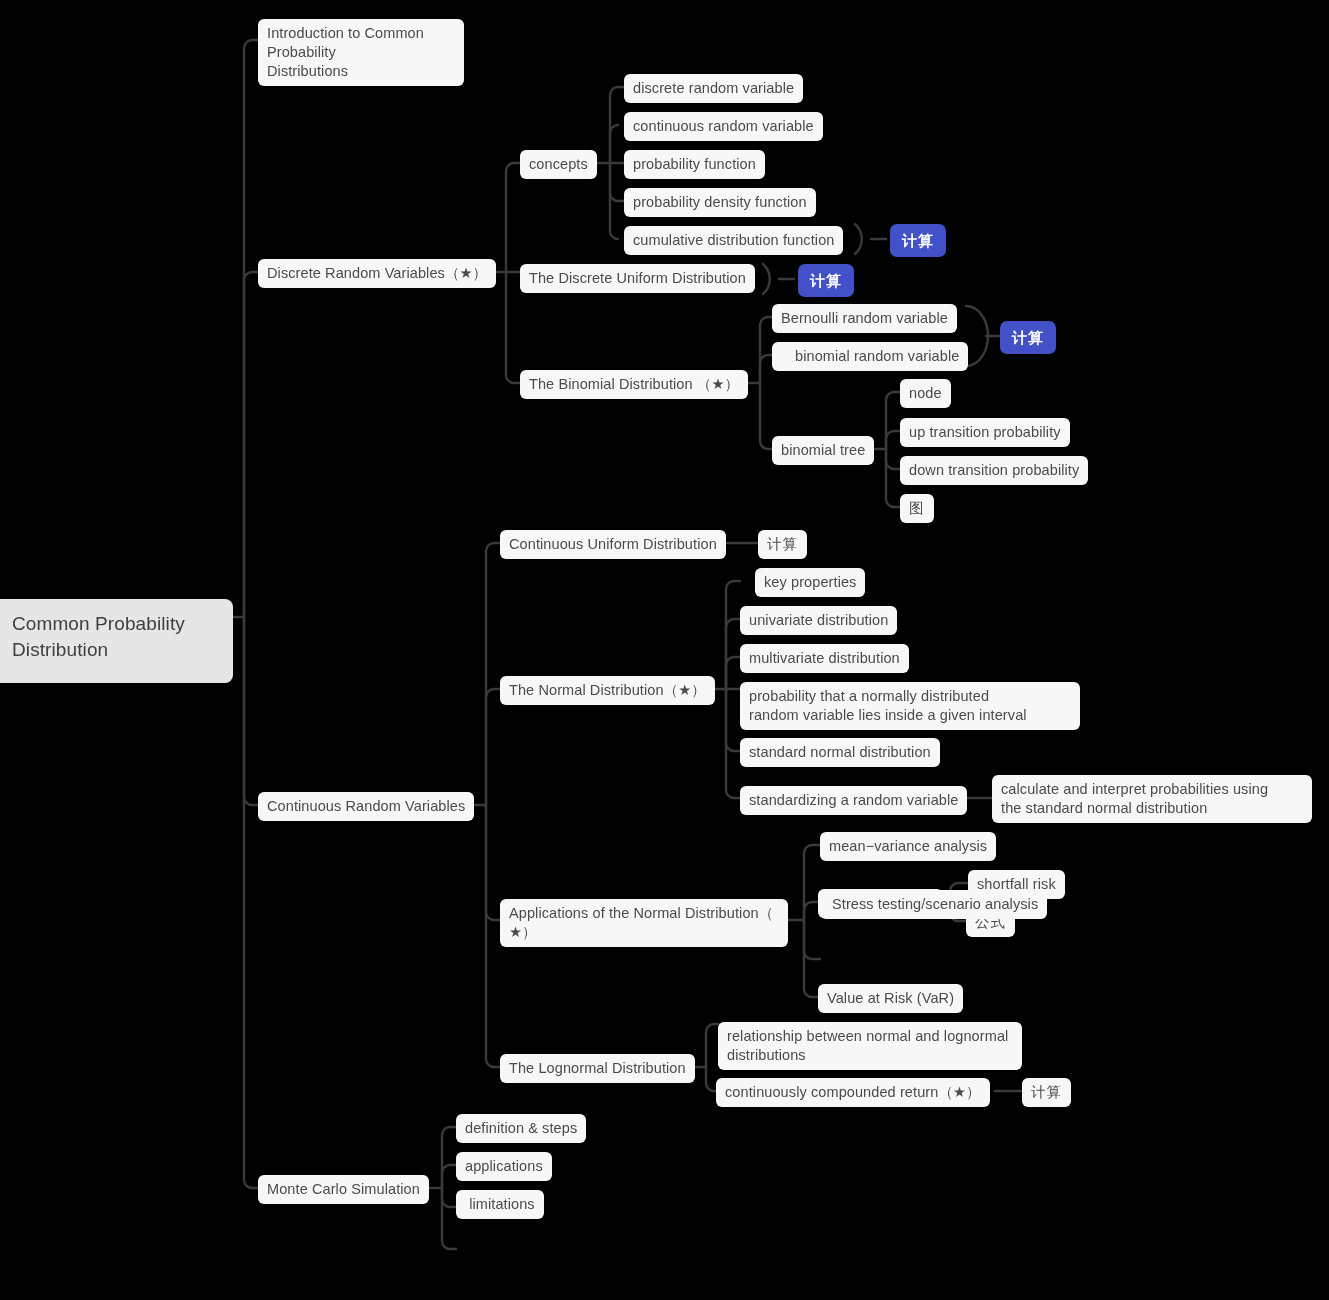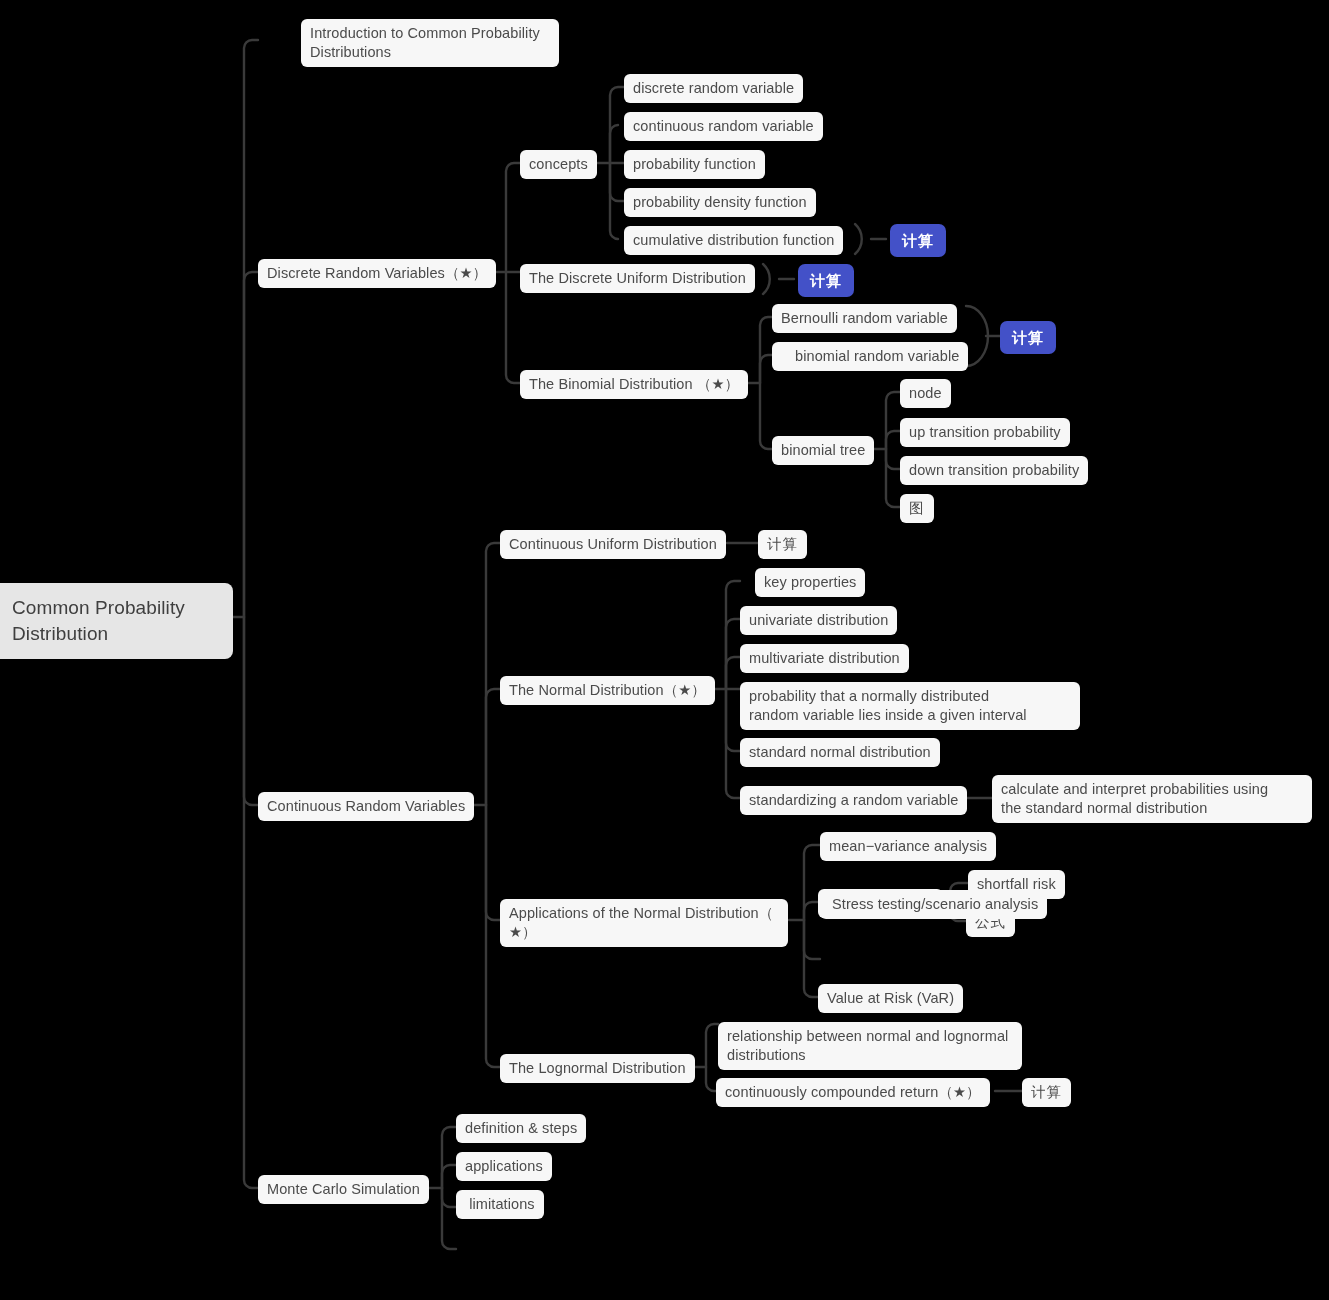--- a/index.html
+++ b/index.html
@@ -33,22 +33,23 @@
     line-height: 19px;
     padding: 5px 9px;
     white-space: pre-wrap;
     letter-spacing: 0.1px;
   }
   .node.root {
     background: #e6e6e6;
     color: #3f3f3f;
     font-size: 19px;
     line-height: 26px;
-    padding: 12px 14px 12px 12px;
+    padding: 12px 14px 20px 12px;
     border-radius: 0 8px 8px 0;
+    margin-top: 16px;
   }
   .node.badge {
     background: #4351c8;
     color: #ffffff;
     font-weight: bold;
     font-size: 15px;
     padding: 7px 12px;
     border-radius: 7px;
     letter-spacing: 1px;
   }
@@ -140,21 +141,21 @@
       <path d="M442 1188 V1135 a8 8 0 0 1 8 -8 H456"></path>
       <path d="M442 1188 V1173 a8 8 0 0 1 8 -8 H456"></path>
       <path d="M442 1188 V1199 a8 8 0 0 0 8 8 H456"></path>
       <path d="M442 1188 V1241 a8 8 0 0 0 8 8 H456"></path>
     </g>
   </svg>
 
   <div class="node root" style="left:0px; top:583px; width:233px;">Common Probability
 Distribution</div>
 
-  <div class="node" style="left:258px; top:19px; width:258px;margin-left:43px;">Introduction to Common Probability
+  <div class="node" style="left:258px; top:19px; width:206px;">Introduction to Common Probability
 Distributions</div>
 
   <div class="node" style="left:258px; top:259px;">Discrete Random Variables（★）</div>
 
   <div class="node" style="left:520px; top:150px;">concepts</div>
 
   <div class="node" style="left:624px; top:74px;">discrete random variable</div>
   <div class="node" style="left:624px; top:112px;">continuous random variable</div>
   <div class="node" style="left:624px; top:150px;">probability function</div>
   <div class="node" style="left:624px; top:188px;">probability density function</div>

